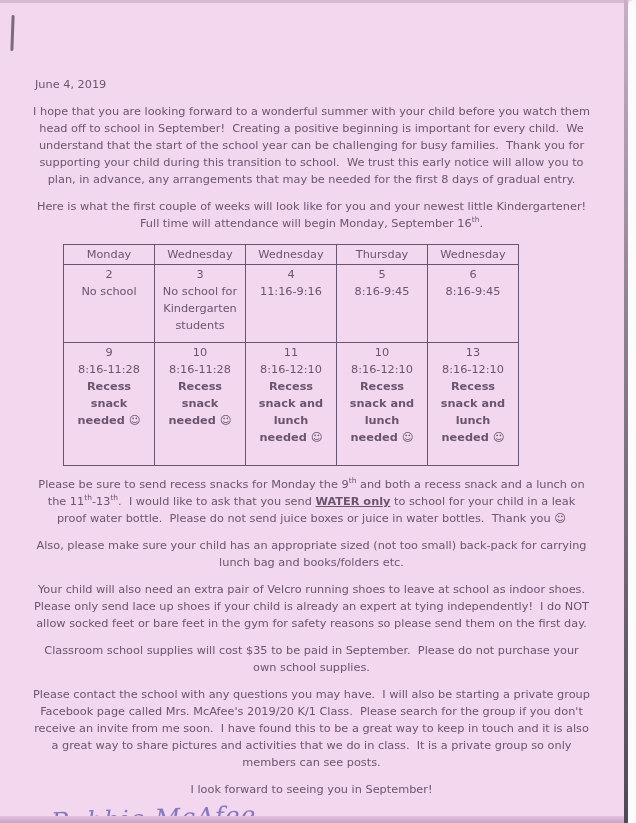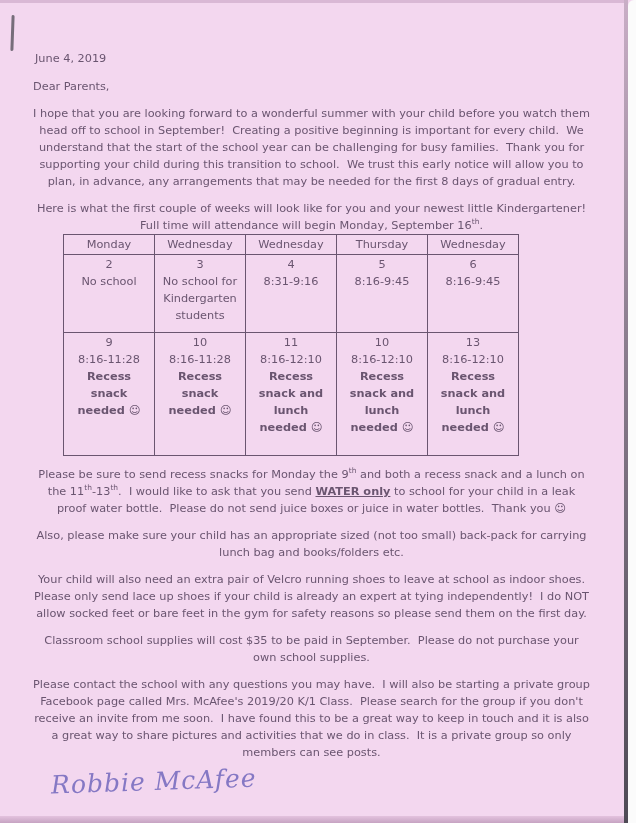--- a/index.html
+++ b/index.html
@@ -21,28 +21,28 @@
   .edge-shadow{position:absolute;top:0;right:8px;width:4px;height:100%;
     background:linear-gradient(180deg,#c9aec6 0%,#8d7f90 40%,#4e4a55 100%);}
   .edge-white{position:absolute;top:0;right:0;width:8px;height:100%;
     background:#fbfbfb;border-top-left-radius:6px;}
   .pen-mark{position:absolute;left:11px;top:15px;width:3px;height:36px;
     background:#56525c;border-radius:2px;transform:rotate(2deg);opacity:.8;}
   .content{
     position:absolute;left:33px;top:0;width:557px;
     color:var(--text);font-size:11.3px;line-height:17px;
   }
-  .date{margin:50px 0 0 2px;}
+  .date{margin:76px 0 0 2px;}
   .salutation{margin:11px 0 0 0;}
   p.para{margin:10px 0 0 0;white-space:pre-wrap;text-align:center;}
   .b{font-weight:bold;}
   .u{text-decoration:underline;}
   sup{font-size:7.5px;line-height:0;vertical-align:super;}
   table.sched{
-    margin:0 0 0 30px;border-collapse:collapse;width:456px;table-layout:fixed;
+    margin:12px 0 0 30px;border-collapse:collapse;width:456px;table-layout:fixed;
   }
   table.sched th, table.sched td{
     border:1px solid var(--table-border);
     font-weight:normal;text-align:center;vertical-align:top;
     padding:1px 4px;font-size:11.3px;line-height:17px;
   }
   table.sched th{height:16px;}
   tr.row-a td{height:75px;}
   tr.row-b td{height:120px;}
   .closing{margin:12px 0 0 0;}
@@ -54,21 +54,20 @@
   }
 </style>
 </head>
 <body>
 
 <div class="page">
   <div class="pen-mark"></div>
 
   <div class="content">
     <p class="date">June 4, 2019</p>
-    <p class="salutation">Dear Parents,</p>
 
     <div id="intro-paras">
         <p class="para"><span>I hope that you are looking forward to a wonderful summer with your child before you watch them head off to school in September!  Creating a positive beginning is important for every child.  We understand that the start of the school year can be challenging for busy families.  Thank you for supporting your child during this transition to school.  We trust this early notice will allow you to plan, in advance, any arrangements that may be needed for the first 8 days of gradual entry.</span></p>
         <p class="para"><span>Here is what the first couple of weeks will look like for you and your newest little Kindergartener!  Full time will attendance will begin Monday, September 16</span><sup>th</sup><span>.</span></p>
       </div>
 
     <table class="sched">
       <thead>
           <tr id="sched-head">
             <th>Monday</th>
@@ -83,21 +82,21 @@
             <td>
               <div>2</div>
               <div>No school</div>
             </td>
             <td>
               <div>3</div>
               <div>No school for Kindergarten students</div>
             </td>
             <td>
               <div>4</div>
-              <div>8:31-9:16</div>
+              <div>11:16-9:16</div>
             </td>
             <td>
               <div>5</div>
               <div>8:16-9:45</div>
             </td>
             <td>
               <div>6</div>
               <div>8:16-9:45</div>
             </td>
           </tr>
@@ -132,20 +131,21 @@
     </table>
 
     <div id="body-paras">
         <p class="para"><span>Please be sure to send recess snacks for Monday the 9</span><sup>th</sup><span> and both a recess snack and a lunch on the 11</span><sup>th</sup><span>-13</span><sup>th</sup><span>.  I would like to ask that you send </span><span class="b u">WATER only</span><span> to school for your child in a leak proof water bottle.  Please do not send juice boxes or juice in water bottles.  Thank you ☺</span></p>
         <p class="para"><span>Also, please make sure your child has an appropriate sized (not too small) back-pack for carrying lunch bag and books/folders etc.</span></p>
         <p class="para"><span>Your child will also need an extra pair of Velcro running shoes to leave at school as indoor shoes.  Please only send lace up shoes if your child is already an expert at tying independently!  I do NOT allow socked feet or bare feet in the gym for safety reasons so please send them on the first day.</span></p>
         <p class="para"><span>Classroom school supplies will cost $35 to be paid in September.  Please do not purchase your own school supplies.</span></p>
         <p class="para"><span>Please contact the school with any questions you may have.  I will also be starting a private group Facebook page called Mrs. McAfee's 2019/20 K/1 Class.  Please search for the group if you don't receive an invite from me soon.  I have found this to be a great way to keep in touch and it is also a great way to share pictures and activities that we do in class.  It is a private group so only members can see posts.</span></p>
       </div>
 
+    <p class="para closing">I look forward to seeing you in September!</p>
     <div class="signature">Robbie McAfee</div>
   </div>
 
   <div class="edge-top"></div>
   <div class="edge-bottom"></div>
   <div class="edge-shadow"></div>
   <div class="edge-white"></div>
 </div>
 
 </body></html>

